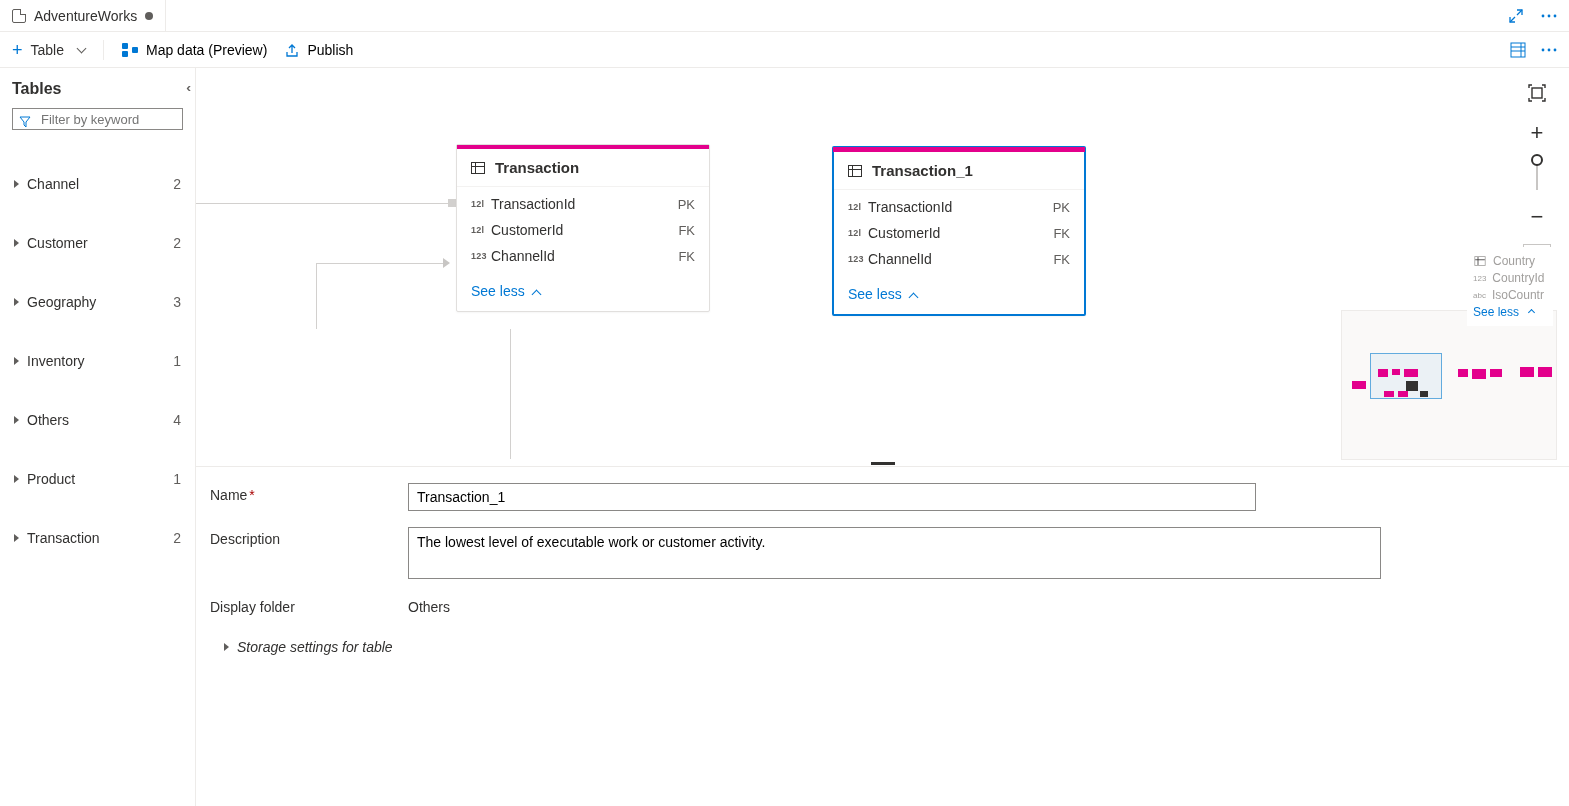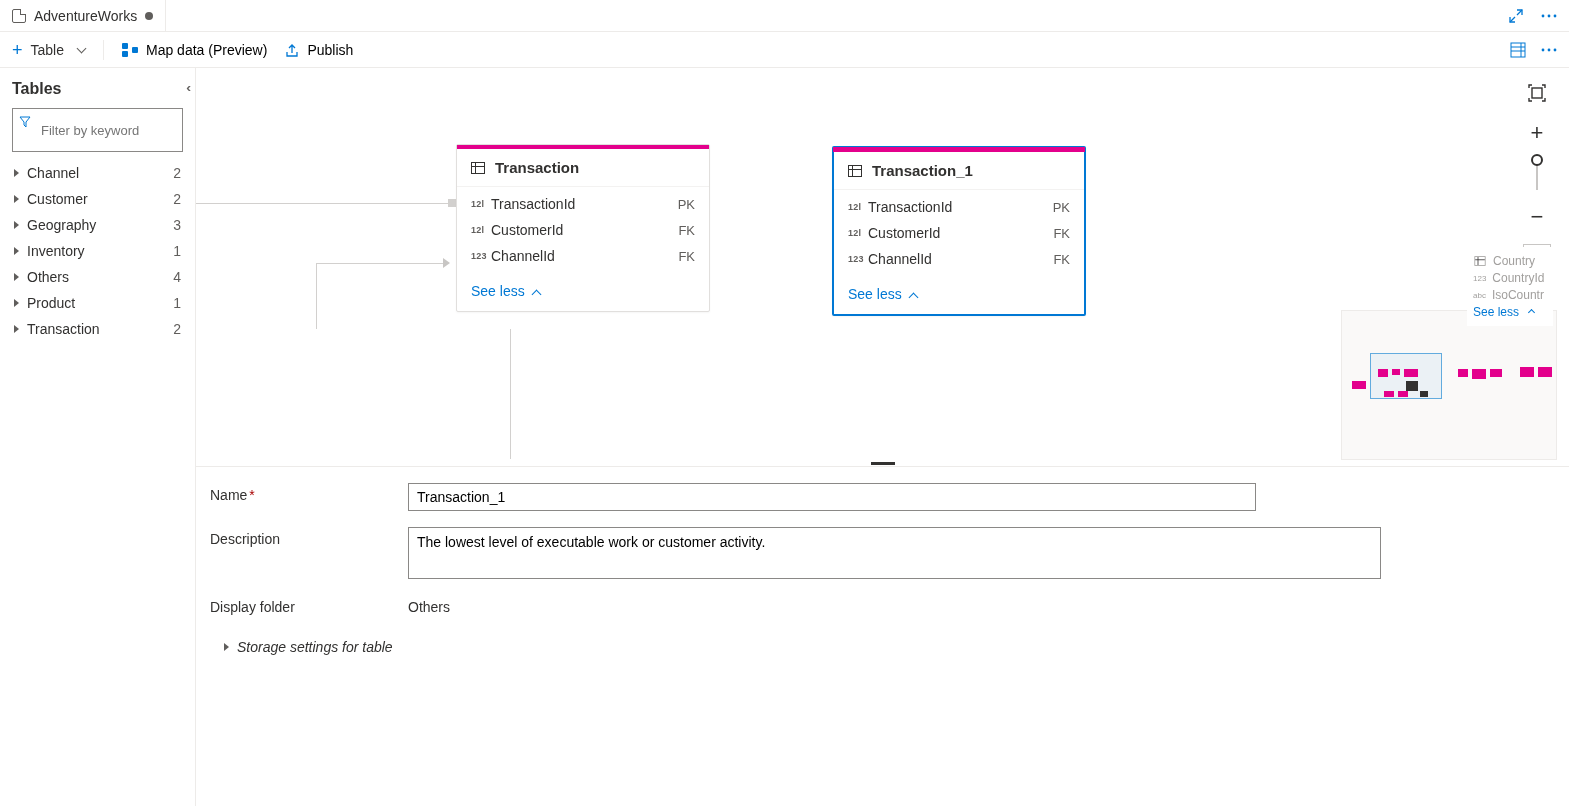--- a/index.html
+++ b/index.html
@@ -32,23 +32,23 @@
   .toolbar .right { margin-left:auto; display:flex; gap:16px; align-items:center; color:#0078d4; }
 
   
   .body { flex:1; display:flex; min-height:0; }
 
   
   .sidebar { width:196px; border-right:1px solid #edebe9; display:flex; flex-direction:column; padding:12px 8px; position:relative; }
   .sidebar h2 { margin:0 4px 10px 4px; font-size:16px; font-weight:600; }
   .collapse-arrows { position:absolute; top:12px; right:8px; cursor:pointer; color:#605e5c; font-size:13px; letter-spacing:-4px; }
   .filter-box { position:relative; margin:0 4px 8px 4px; }
-  .filter-box input { width:100%; height:44px; border:1px solid #8a8886; padding:0 8px 0 28px; font-size:13px; outline:none; }
+  .filter-box input { width:100%; height:22px; border:1px solid #8a8886; padding:0 8px 0 28px; font-size:13px; outline:none; }
   .filter-box .funnel { position:absolute; left:7px; top:7px; color:#0078d4; }
-  .tree-item { display:flex; align-items:center; padding:5px 6px; cursor:pointer; }
+  .tree-item { display:flex; align-items:center; padding:5px 6px; cursor:pointer;margin-top:33px; }
   .tree-item .tri { width:0;height:0;border-top:4px solid transparent;border-bottom:4px solid transparent;border-left:5px solid #605e5c; margin-right:8px; }
   .tree-item .count { margin-left:auto; color:#605e5c; }
 
   
   .canvas-wrap { flex:1; position:relative; overflow:hidden; background:#fff; }
   .canvas { position:absolute; inset:0; }
 
   
   .canvas-tools { position:absolute; right:18px; top:12px; display:flex; flex-direction:column; gap:14px; align-items:center; z-index:5; }
   .ct-btn { width:26px; height:26px; display:flex; align-items:center; justify-content:center; cursor:pointer; color:#323130; background:#fff; }

